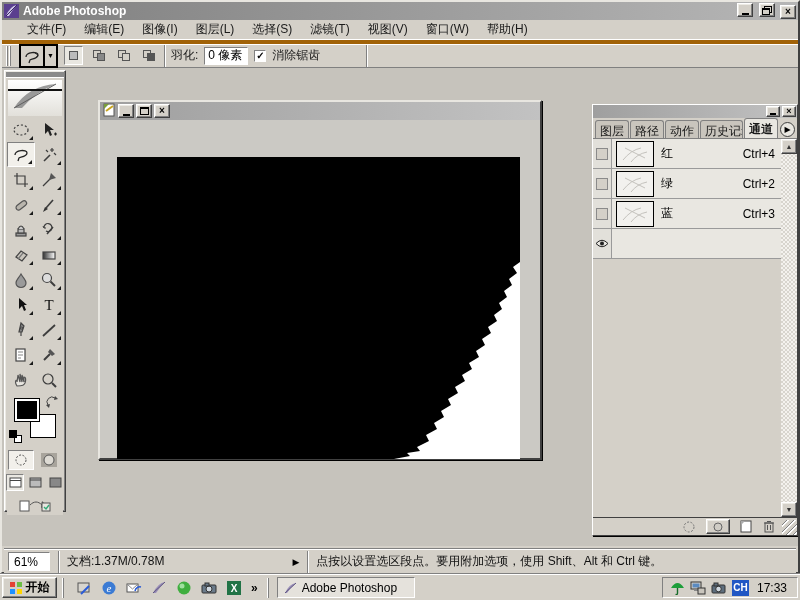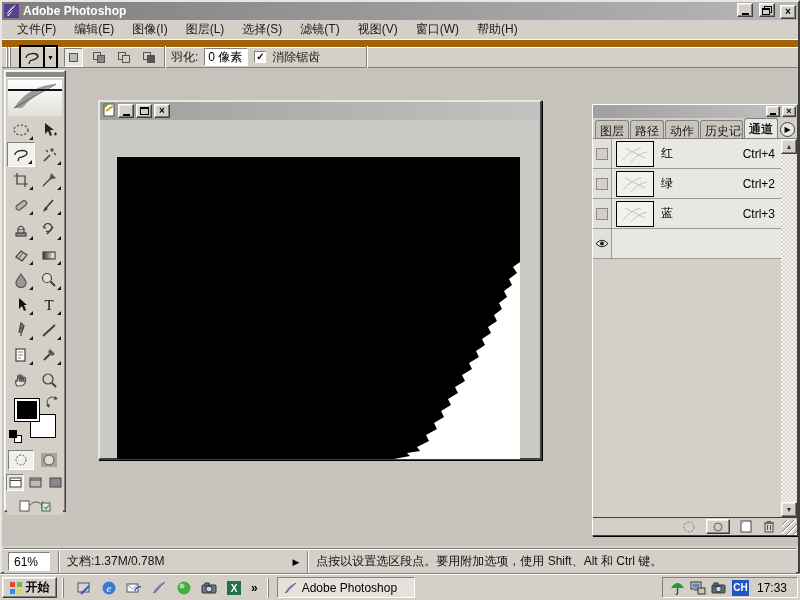--- a/index.html
+++ b/index.html
@@ -23,25 +23,25 @@
   .app-icon16 { width:15px; height:14px; display:inline-flex; }
   .cap-btn { width:16px; height:14px; background:#D4D0C8; margin-left:2px;
              display:inline-flex; align-items:center; justify-content:center;
              font-size:10px; font-weight:bold; color:#000; line-height:1; }
   .glyph-min { width:7px; height:2px; background:#000; margin-top:7px; }
   .glyph-restore { width:8px; height:7px; border:1px solid #000; border-top:2px solid #000;
                    box-shadow:2px -2px 0 -1px #D4D0C8, 2px -2px 0 0 #000; margin-top:2px; margin-right:2px;}
   .glyph-max { width:9px; height:8px; border:1px solid #000; border-top:2px solid #000; }
 
   .menubar { height:20px; display:flex; align-items:center; padding-left:6px;
-             border-bottom:1px solid #fff; background:#D4D0C8; }
+             border-bottom:1px solid #fff; background:#D4D0C8;margin-left:10px; }
   .menu-item { padding:2px 9px; color:#1a1a1a; cursor:default; }
 
   .optionsbar { height:28px; display:flex; align-items:center; gap:6px; padding:0 4px;
-                border-top:7px solid #a16207; border-bottom:1px solid #808080;
+                border-top:4px solid #a16207; border-bottom:1px solid #808080;
                 box-shadow:inset 0 1px 0 #fff; background:#D4D0C8; }
   .grip-v { width:7px; height:20px;
             background:linear-gradient(90deg,#fff 0 1px,#808080 1px 2px,transparent 2px 3px,#fff 3px 4px,#808080 4px 5px,transparent 5px); }
   .tool-preset { display:flex; }
   .tool-preset .tp-main { width:26px; height:24px; background:#D4D0C8; border:2px solid #000;
                           display:flex; align-items:center; justify-content:center; }
   .tool-preset .tp-drop { width:13px; height:24px; border:2px solid #000; border-left:none;
                           display:flex; align-items:center; justify-content:center; font-size:7px; }
   .mode-btn { width:19px; height:19px; display:inline-flex; align-items:center; justify-content:center; background:#D4D0C8; }
   .mode-btn.sel { background:#E9E7E1; }

